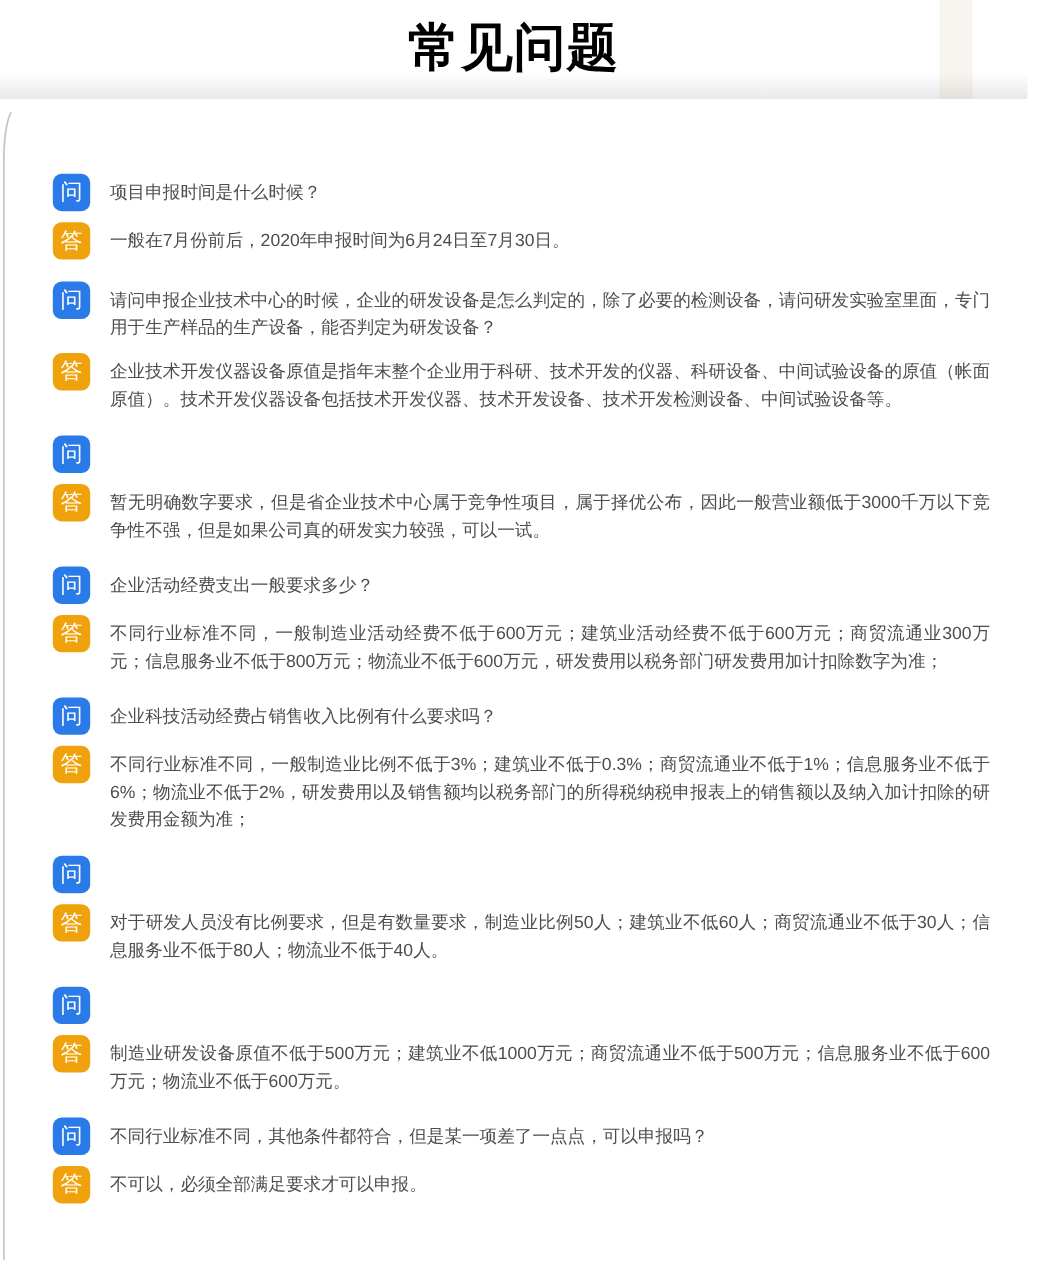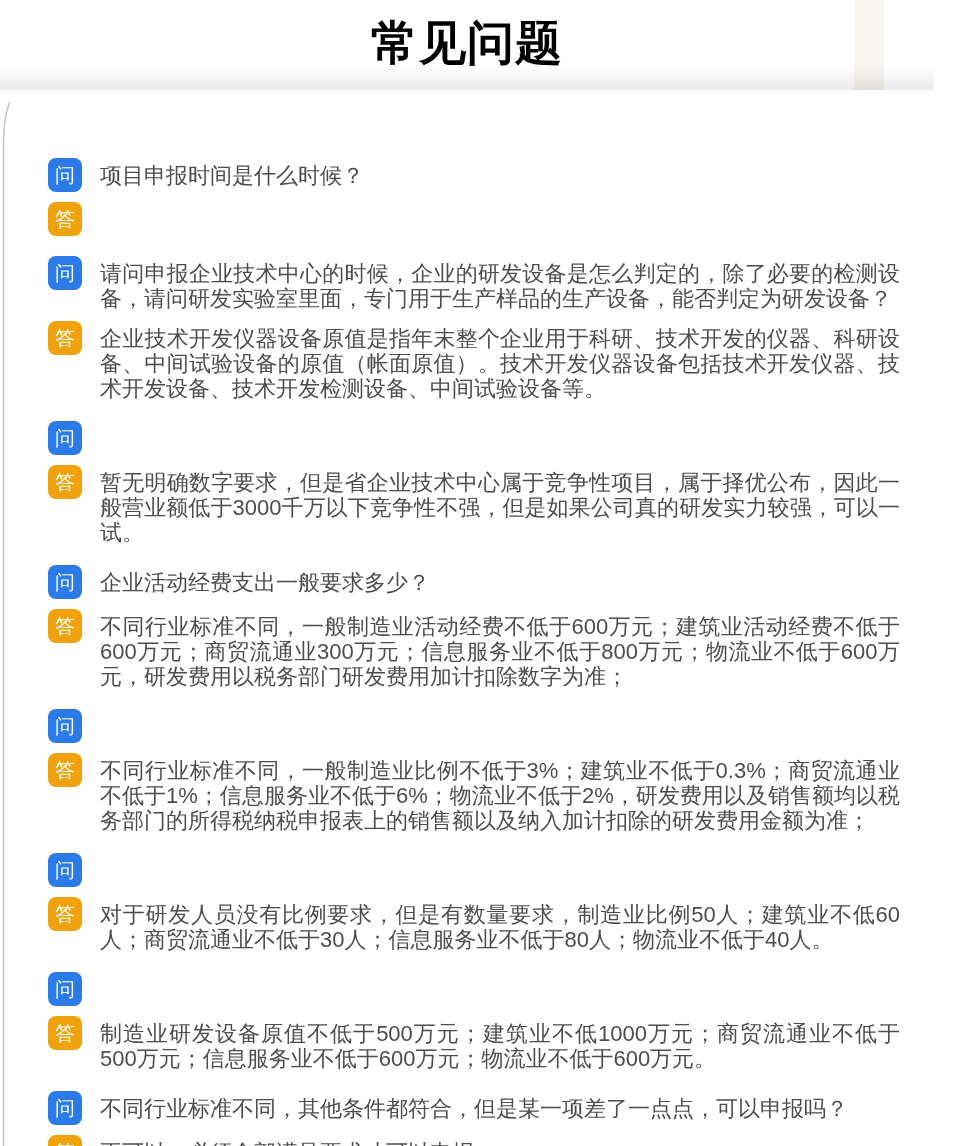--- a/index.html
+++ b/index.html
@@ -86,21 +86,21 @@
     line-height: 34px;
     text-align: center;
     user-select: none;
   }
   .q-badge { background: var(--q-color, #2a7be8); }
   .a-badge { background: var(--a-color, #f0a20d); }
   .text {
     margin: 0 0 0 18px;
     padding-top: 5px;
     max-width: 800px;
-    font-size: 22px;
+    font-size: 16px;
     line-height: 25px;
     color: var(--text-color, #4d4d4d);
     text-align: justify;
   }
 </style>
 </head>
 <body>
 
 <div class="page">
   <div class="side-strip"></div>
@@ -115,20 +115,21 @@
 
   <div class="card">
     <div class="qa-list" id="qa-list">
   <div class="qa-pair">
     <div class="row q-row">
       <span class="badge q-badge">问</span>
       <p class="text">项目申报时间是什么时候？</p>
     </div>
     <div class="row a-row">
       <span class="badge a-badge">答</span>
+      <p class="text">一般在7月份前后，2020年申报时间为6月24日至7月30日。</p>
     </div>
   </div>
 
   <div class="qa-pair">
     <div class="row q-row">
       <span class="badge q-badge">问</span>
       <p class="text">请问申报企业技术中心的时候，企业的研发设备是怎么判定的，除了必要的检测设备，请问研发实验室里面，专门用于生产样品的生产设备，能否判定为研发设备？</p>
     </div>
     <div class="row a-row">
       <span class="badge a-badge">答</span>
@@ -153,20 +154,21 @@
     </div>
     <div class="row a-row">
       <span class="badge a-badge">答</span>
       <p class="text">不同行业标准不同，一般制造业活动经费不低于600万元；建筑业活动经费不低于600万元；商贸流通业300万元；信息服务业不低于800万元；物流业不低于600万元，研发费用以税务部门研发费用加计扣除数字为准；</p>
     </div>
   </div>
 
   <div class="qa-pair">
     <div class="row q-row">
       <span class="badge q-badge">问</span>
+      <p class="text">企业科技活动经费占销售收入比例有什么要求吗？</p>
     </div>
     <div class="row a-row">
       <span class="badge a-badge">答</span>
       <p class="text">不同行业标准不同，一般制造业比例不低于3%；建筑业不低于0.3%；商贸流通业不低于1%；信息服务业不低于6%；物流业不低于2%，研发费用以及销售额均以税务部门的所得税纳税申报表上的销售额以及纳入加计扣除的研发费用金额为准；</p>
     </div>
   </div>
 
   <div class="qa-pair">
     <div class="row q-row">
       <span class="badge q-badge">问</span>

